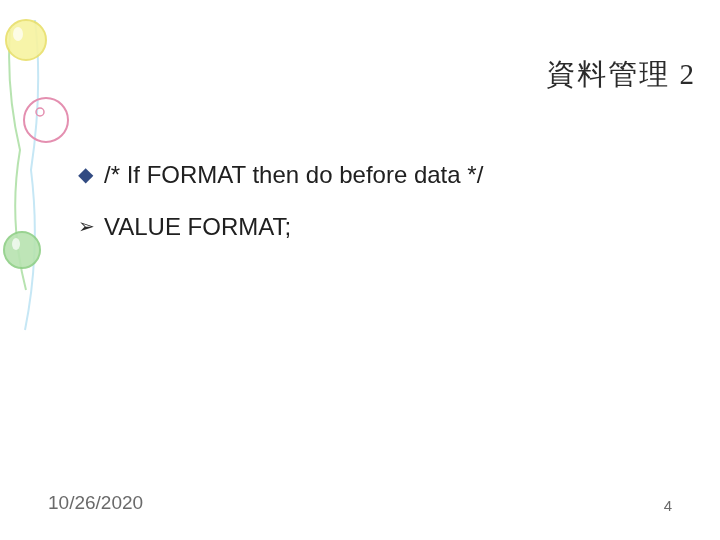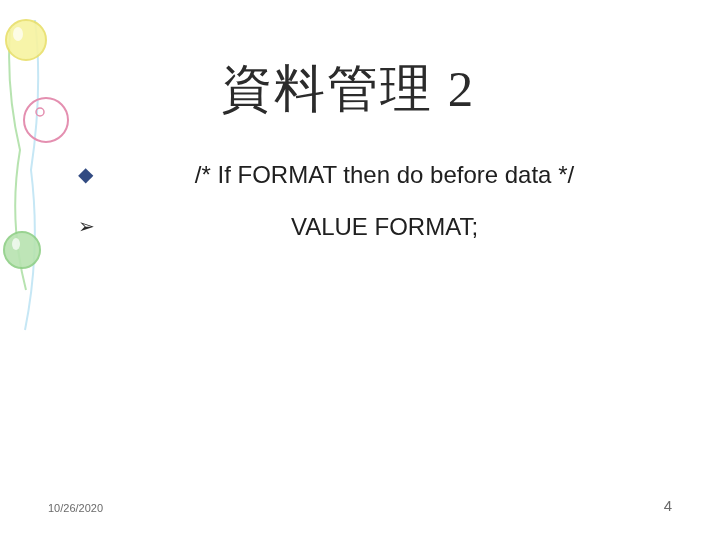--- a/index.html
+++ b/index.html
@@ -27,22 +27,22 @@
     width: 720px;
     height: 540px;
     box-sizing: border-box;
   }
 
   .title {
     position: absolute;
     top: 55px;
     left: 0;
     width: 696px;
-    text-align: center;
-    font-size: 51px;
+    text-align: right;
+    font-size: 29px;
     color: #2b2b2b;
     font-family: "Microsoft JhengHei", "Heiti TC", serif;
     letter-spacing: 2px;
   }
 
   .body {
     position: absolute;
     top: 160px;
     left: 78px;
     right: 55px;
@@ -72,28 +72,27 @@
   }
 
   .bullet.chevron {
     color: #2b2b2b;
     font-size: 20px;
     line-height: 28px;
   }
 
   .content {
     flex: 1 1 auto;
-    text-align: center;
   }
 
   .footer-date {
     position: absolute;
     left: 48px;
     bottom: 26px;
-    font-size: 11px;
+    font-size: 19px;
     color: #6a6a6a;
     font-family: Verdana, sans-serif;
   }
 
   .footer-page {
     position: absolute;
     right: 48px;
     bottom: 26px;
     font-size: 15px;
     color: #6a6a6a;

